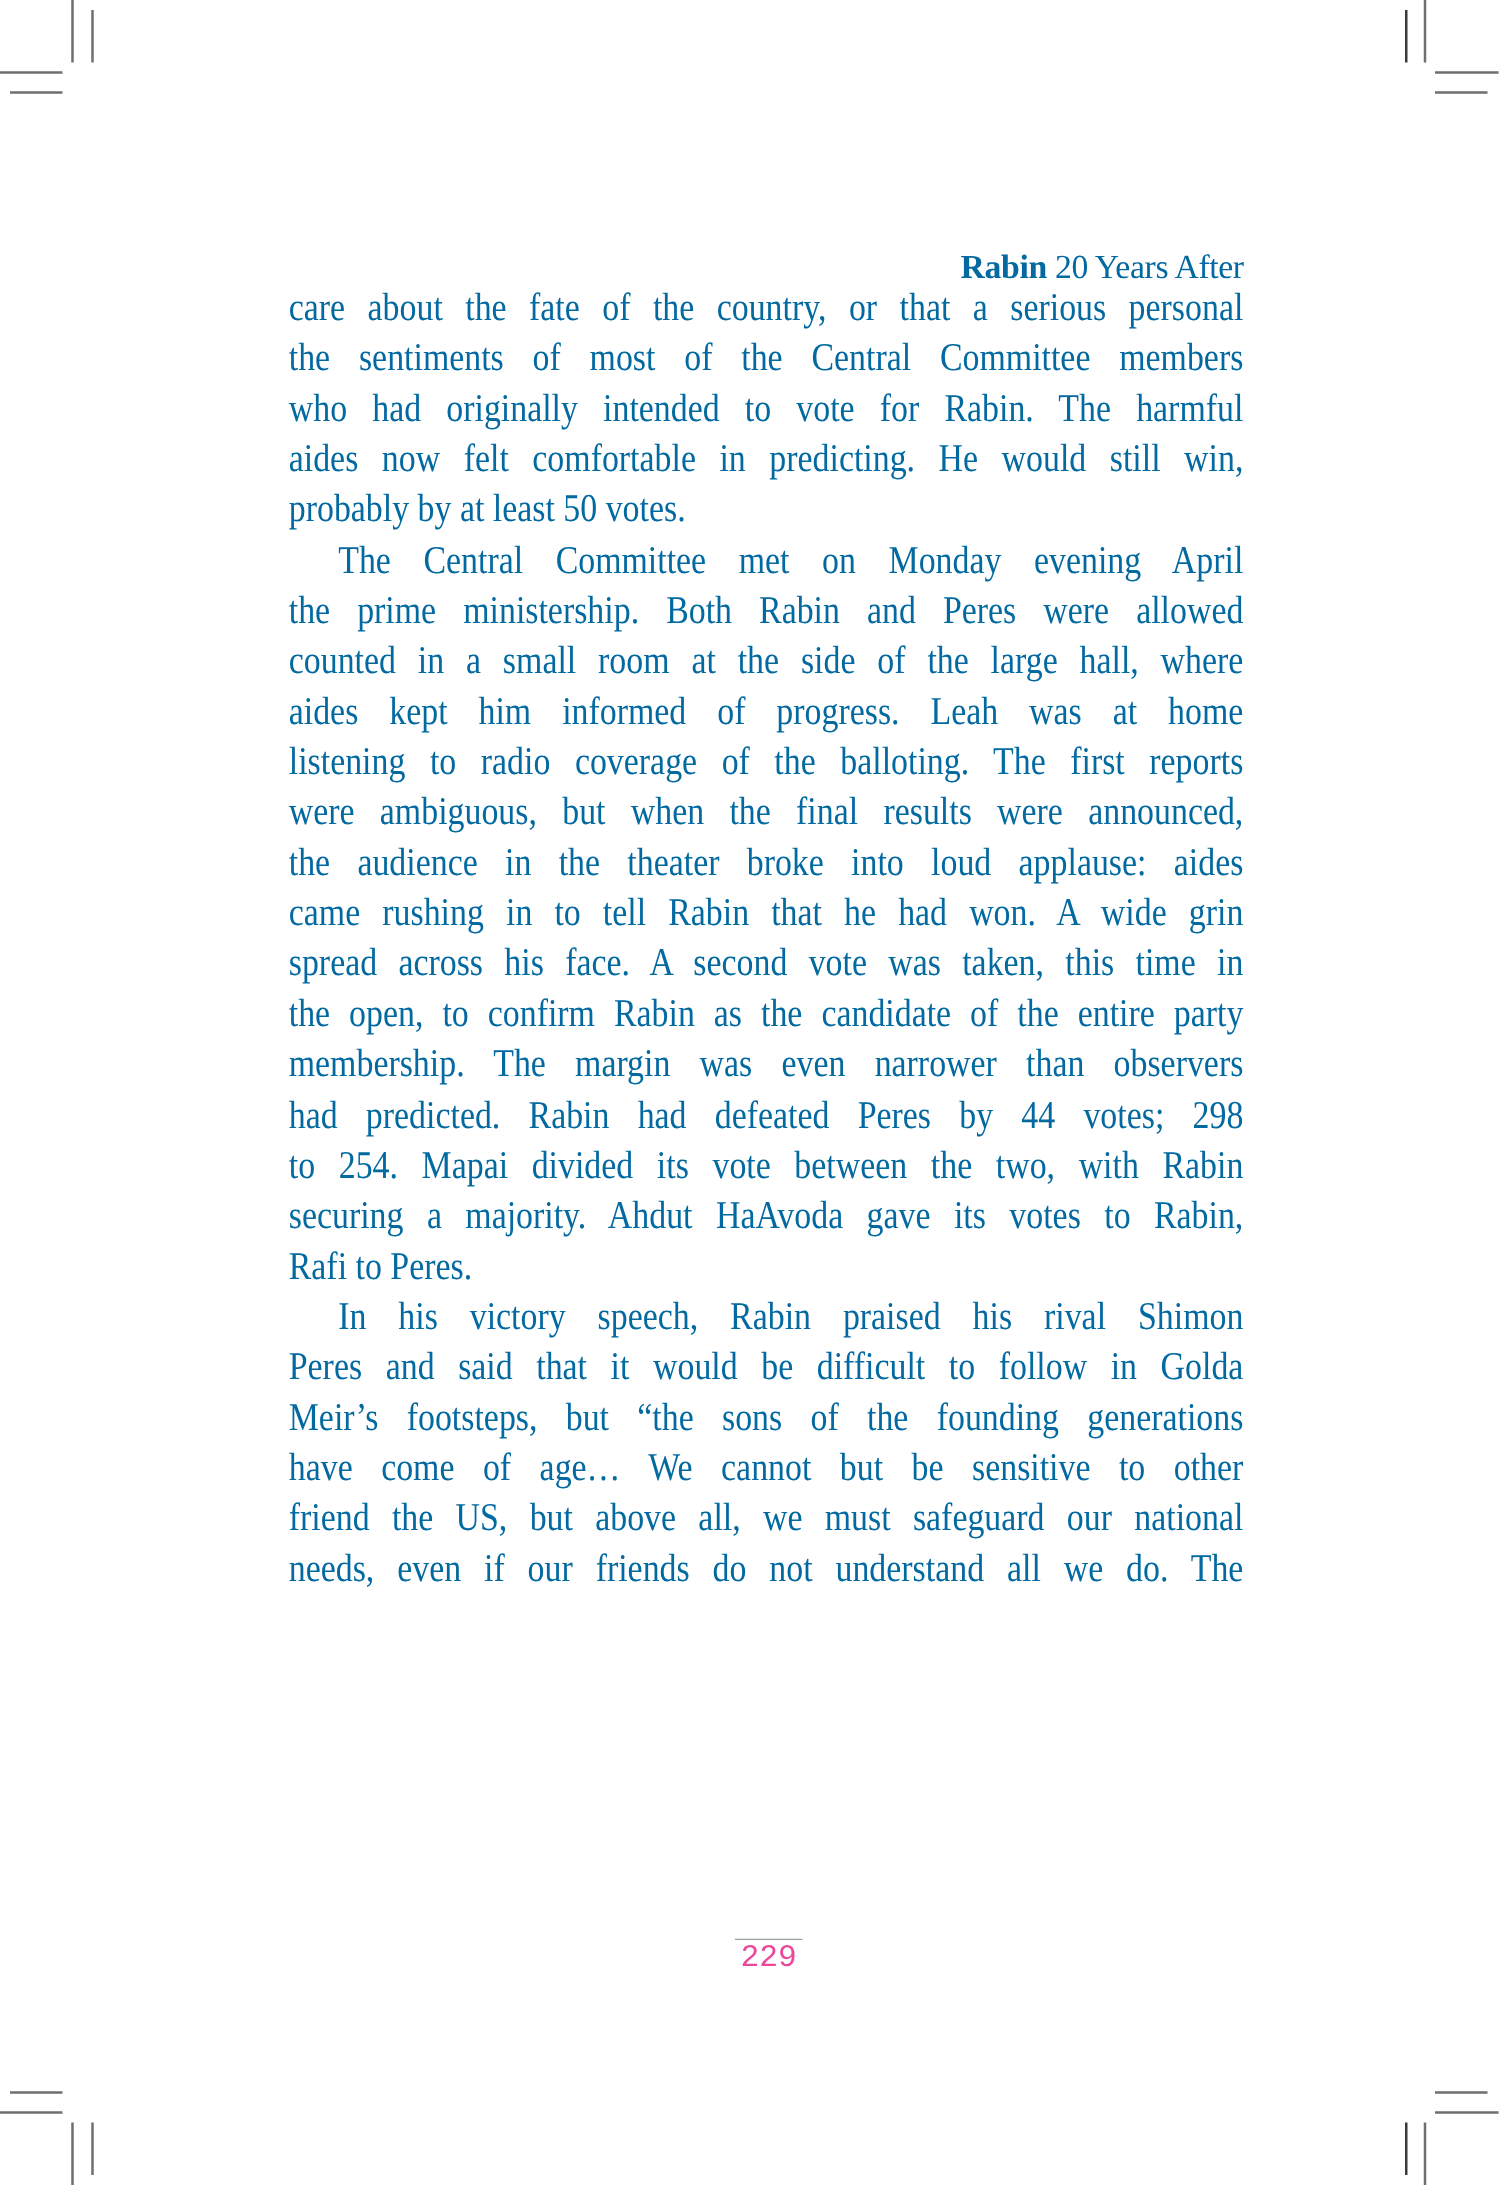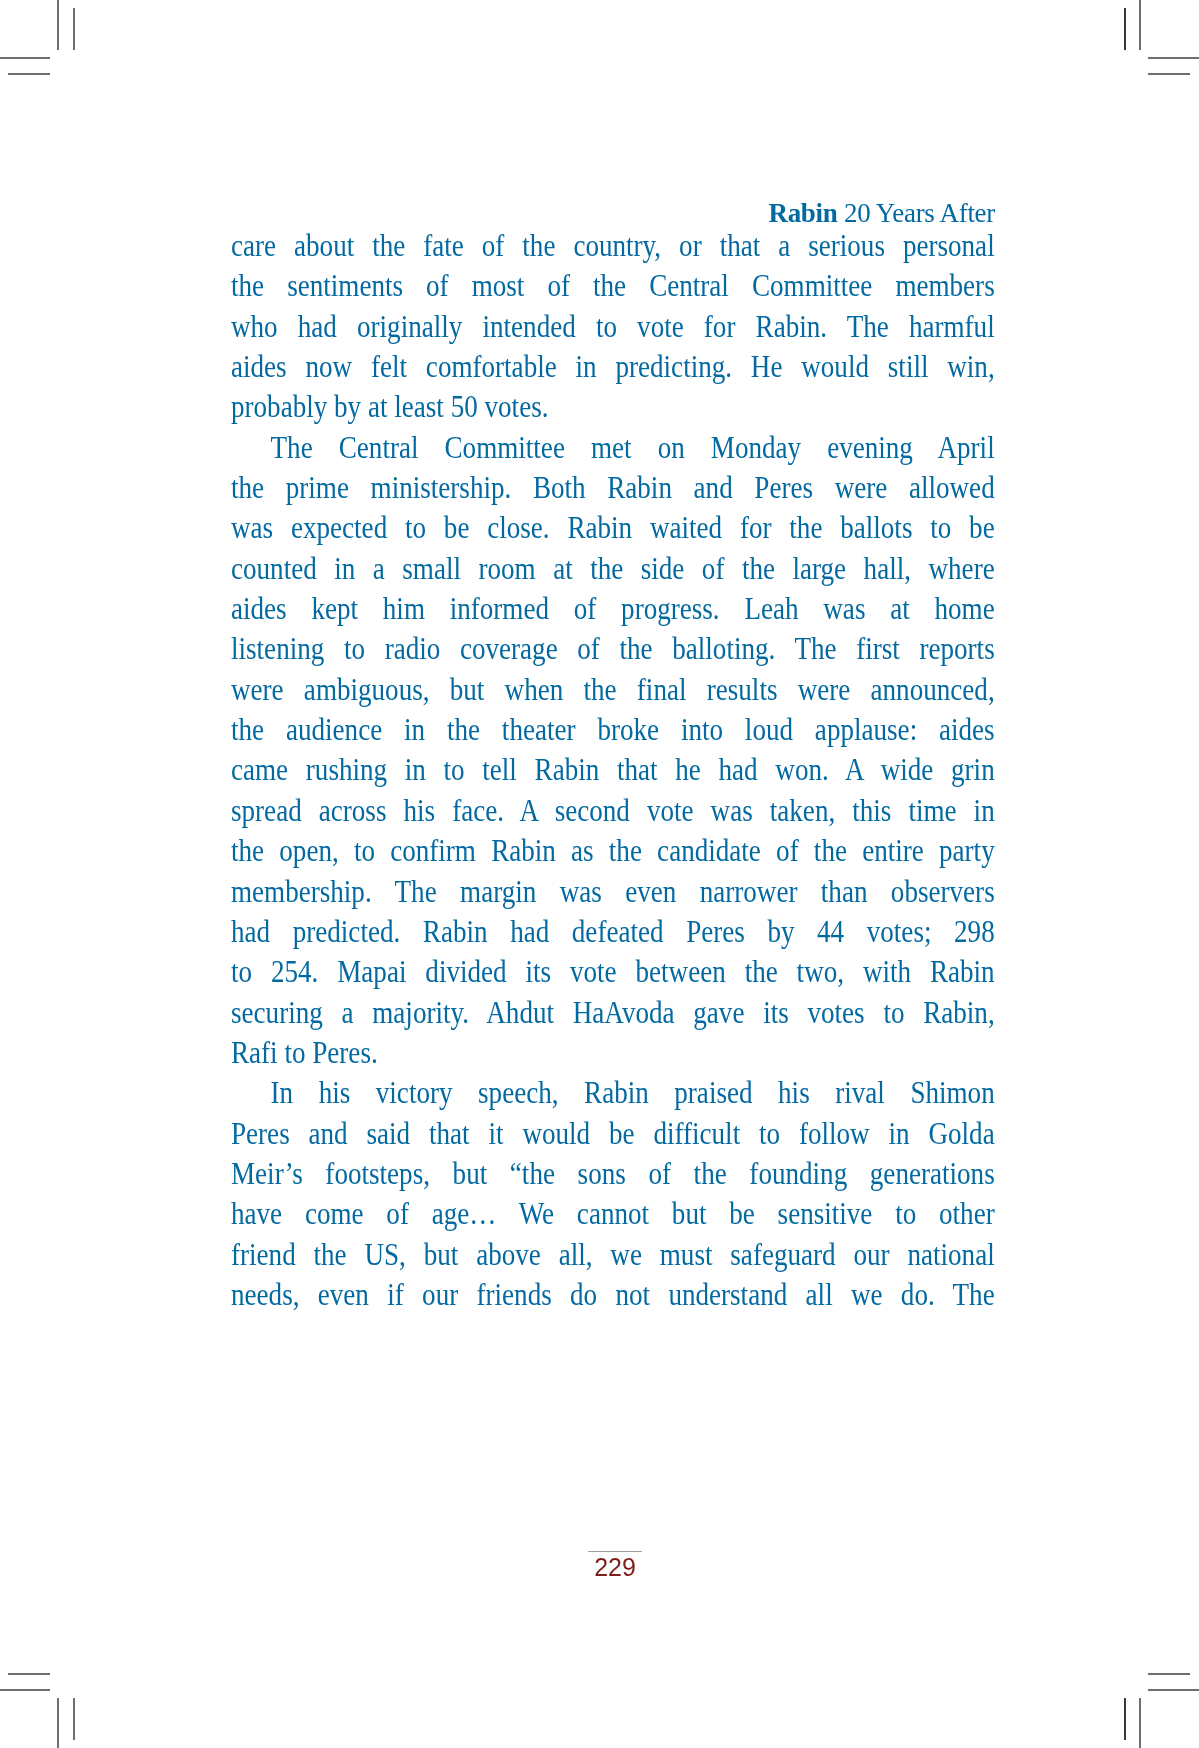--- a/index.html
+++ b/index.html
@@ -62,23 +62,23 @@
   }
   .line.indent .inner {
     text-indent: 46px;
   }
   .page-number {
     position: absolute;
     left: 588px;
     top: 1551px;
     width: 54px;
     text-align: center;
-    font-family: Liberation Sans, sans-serif;
+    font-family: Liberation Mono, monospace;
     font-size: 25px;
-    color: #7f1d1d;
+    color: #ec4899;
     border-top: 1.5px solid #9aa3a3;
     line-height: 28px;
     padding-top: 1px;
   }
 </style>
 </head>
 <body>
 
 <div class="crop" style="left:57px; top:0; width:2px; height:50px;"></div>
 <div class="crop" style="left:73px; top:8px; width:2px; height:42px;"></div>
@@ -121,23 +121,20 @@
       <div class="line last">
         <span class="inner">probably by at least 50 votes.</span>
       </div>
     </div>
     <div>
       <div class="line indent">
         <span class="inner">The Central Committee met on Monday evening April</span>
       </div>
       <div class="line">
         <span class="inner">the prime ministership. Both Rabin and Peres were allowed</span>
-      </div>
-      <div class="line">
-        <span class="inner">was expected to be close. Rabin waited for the ballots to be</span>
       </div>
       <div class="line">
         <span class="inner">counted in a small room at the side of the large hall, where</span>
       </div>
       <div class="line">
         <span class="inner">aides kept him informed of progress. Leah was at home</span>
       </div>
       <div class="line">
         <span class="inner">listening to radio coverage of the balloting. The first reports</span>
       </div>

